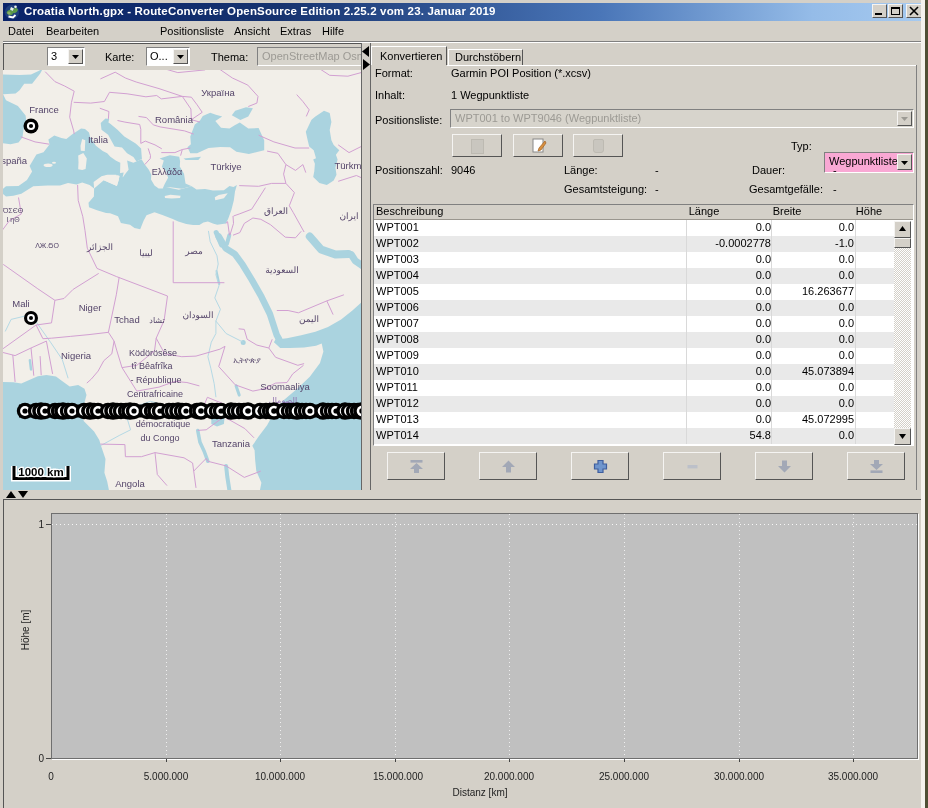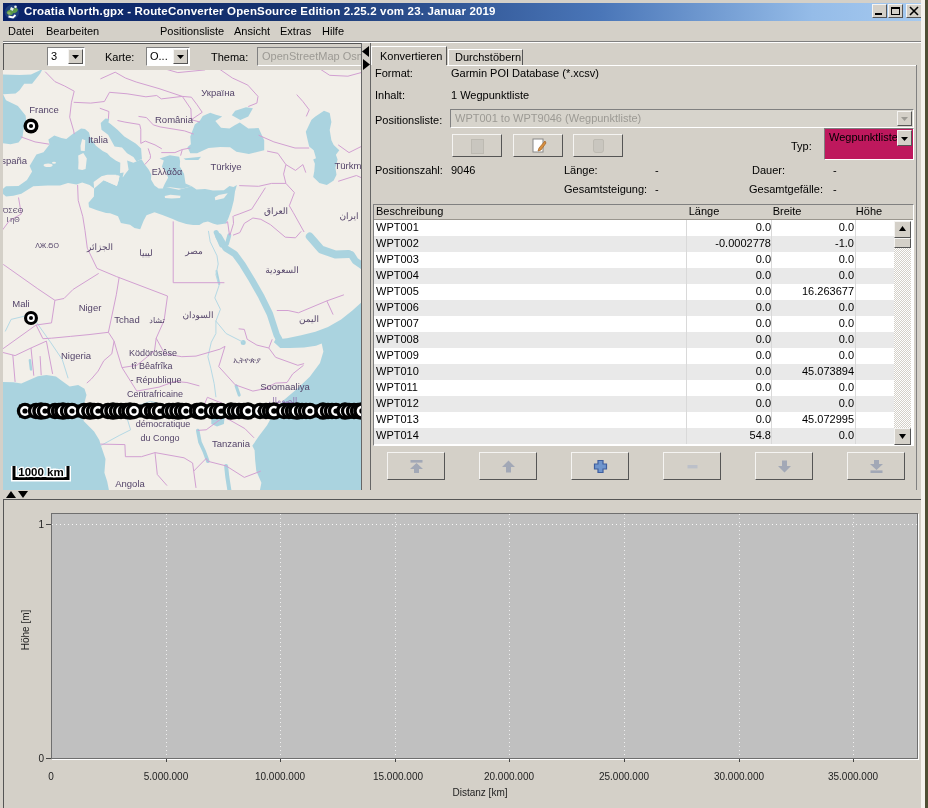--- a/index.html
+++ b/index.html
@@ -398,21 +398,21 @@
 <div class="abs" style="left:448px;top:49px;width:75px;height:16px;background:#d4d0c8;border-top:1px solid #fff;border-left:1px solid #fff;border-right:1px solid #555;">
     <span class="abs" style="left:6px;top:1px;">Durchstöbern</span>
   </div>
 <div class="abs" style="left:371px;top:46px;width:76px;height:19px;background:#d4d0c8;border-top:1px solid #fff;border-left:1px solid #fff;border-right:1px solid #555;text-decoration:underline;">
     <span class="abs" style="left:8px;top:3px;">Konvertieren</span>
   </div>
 <div class="abs" style="left:447px;top:65px;width:470px;height:1px;background:#fff;"></div>
 <div class="abs" style="left:916px;top:65px;width:1px;height:425px;background:#808080;"></div>
 
 <div class="abs" style="left:375px;top:67px;">Format:</div>
-<div class="abs" style="left:451px;top:67px;">Garmin POI Database (*.xcsv)</div>
+<div class="abs" style="left:451px;top:67px;">Garmin POI Position (*.xcsv)</div>
 <div class="abs" style="left:375px;top:89px;">Inhalt:</div>
 <div class="abs" style="left:451px;top:89px;">1 Wegpunktliste</div>
 <div class="abs" style="left:375px;top:114px;">Positionsliste:</div>
 <div class="abs sunken" style="left:450px;top:109px;width:464px;height:19px;background:#d7d4cc;color:#9c9a94;">
   <span class="abs" style="left:4px;top:2px;">WPT001 to WPT9046 (Wegpunktliste)</span>
   <div class="abs btn" style="right:1px;top:1px;width:15px;height:15px;"><svg width="13" height="13">
         <path d="M3 5 L10 5 L6.5 9 Z" fill="#9c9a94"></path>
       </svg></div>
 </div>
 
@@ -422,21 +422,21 @@
 <div class="abs btn" style="left:513px;top:134px;width:50px;height:23px;">
  <svg class="abs" style="left:17px;top:3px;" width="17" height="17" viewBox="0 0 17 17">
   <rect x="2" y="1" width="10" height="13" fill="#fff" stroke="#888"></rect>
   <path d="M14 3 L8 10 L7 13 L10 12 L15 5 Z" fill="#d89040" stroke="#a06020" stroke-width="0.7"></path>
  </svg>
 </div>
 <div class="abs btn" style="left:573px;top:134px;width:50px;height:23px;">
     <div class="abs" style="left:19px;top:4px;width:11px;height:14px;background:#c9c6bf;border-radius:2px 2px 3px 3px;border:1px solid #bdbab2;"></div>
   </div>
 <div class="abs" style="left:791px;top:140px;">Typ:</div>
-<div class="abs sunken" style="left:824px;top:128px;width:90px;height:32px;background:#be185d;">
+<div class="abs sunken" style="left:824px;top:152px;width:90px;height:21px;background:#f9a8d4;">
   <span class="abs" style="left:4px;top:2px;">Wegpunktliste</span>
   <div class="abs btn" style="right:1px;top:1px;width:15px;height:16px;"><svg width="13" height="14">
         <path d="M3 6 L10 6 L6.5 10 Z" fill="#000"></path>
       </svg></div>
 </div>
 <div class="abs" style="left:375px;top:164px;">Positionszahl:</div>
 <div class="abs" style="left:451px;top:164px;">9046</div>
 <div class="abs" style="left:564px;top:164px;">Länge:</div>
 <div class="abs" style="left:655px;top:164px;">-</div>
 <div class="abs" style="left:752px;top:164px;">Dauer:</div>

